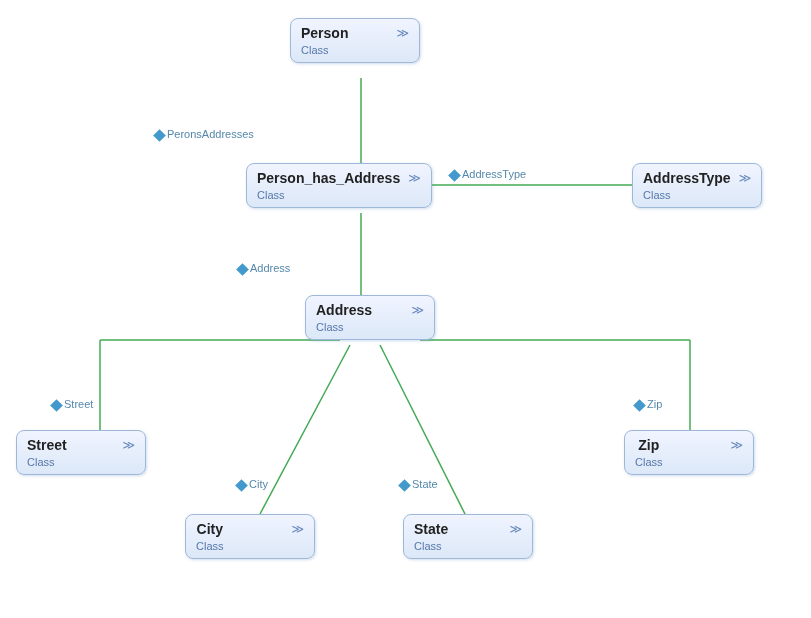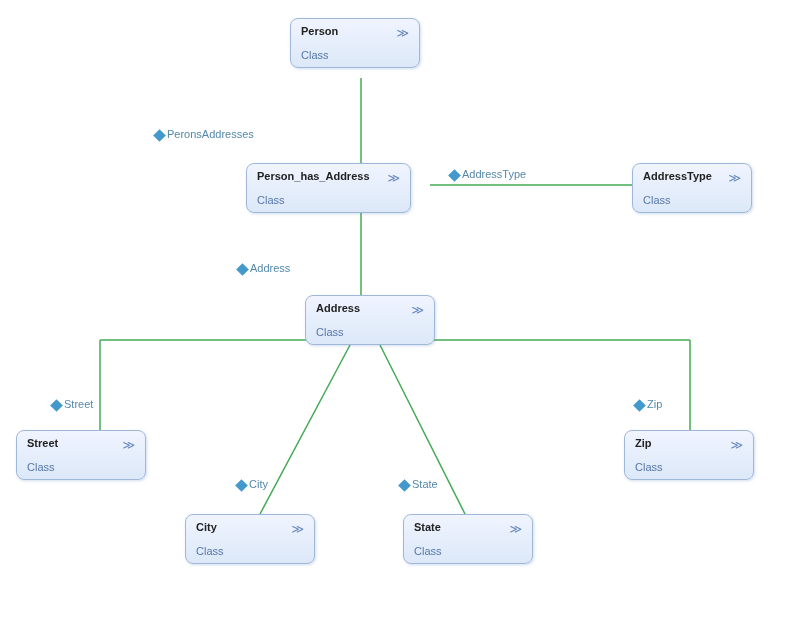--- a/index.html
+++ b/index.html
@@ -32,27 +32,28 @@
       min-width: 110px;
       box-shadow: 1px 1px 3px rgba(100,140,200,0.3);
     }
     .class-box-inner {
       display: flex;
       align-items: flex-start;
       justify-content: space-between;
     }
     .class-name {
       font-weight: bold;
-      font-size: 11px;
+      font-size: 14px;
       color: #222;
+      text-align: center;
     }
     .class-type {
       font-size: 11px;
       color: #5577aa;
-      margin-top: 12px;
+      margin-top: 3px;
     }
     .expand-icon {
       font-size: 12px;
       color: #6688bb;
       margin-left: 8px;
       margin-top: 1px;
       flex-shrink: 0;
     }
     .edge-label {
       position: absolute;

